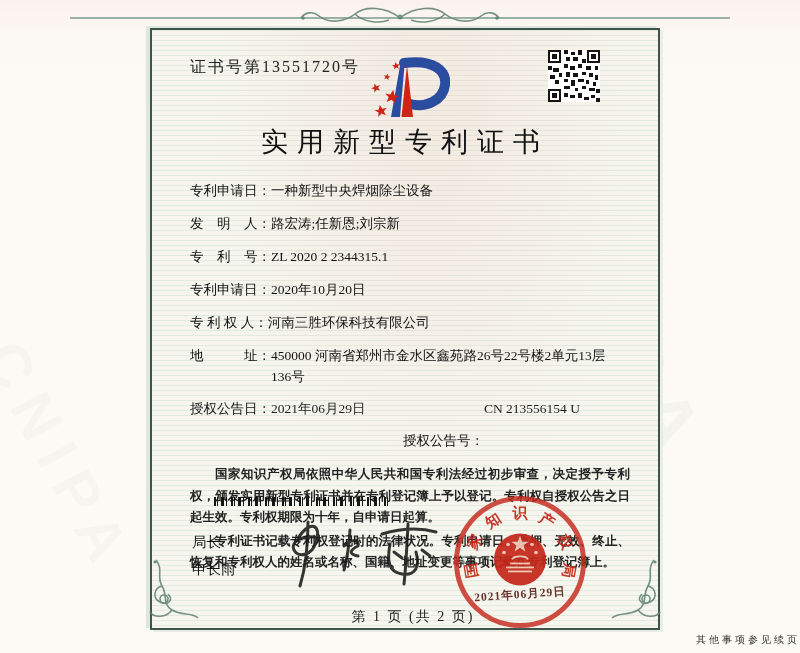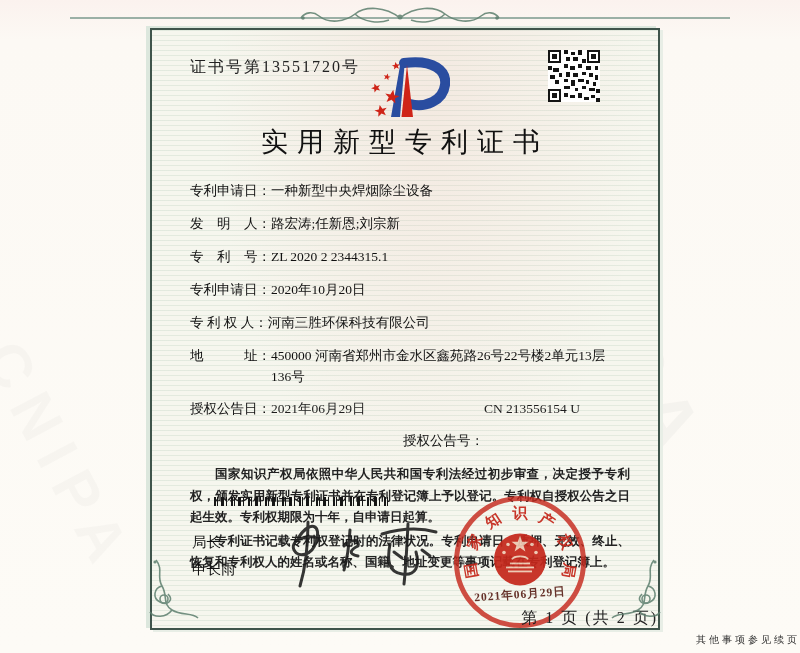--- a/index.html
+++ b/index.html
@@ -49,21 +49,21 @@
 
   
   .seal{position:absolute;left:302px;top:466px;width:132px;height:132px;opacity:.93;}
   .seal-ring{position:absolute;inset:0;border:5px solid rgba(197,40,28,.88);border-radius:50%;}
   .seal-char{position:absolute;left:50%;top:50%;font-size:15px;font-weight:bold;color:#c5281c;
              transform:translate(-50%,-50%) rotate(var(--a)) translateY(-49px);}
   .seal-emblem{position:absolute;left:50%;top:50%;transform:translate(-50%,-54%);}
   .seal-date{position:absolute;left:50%;top:69%;transform:translateX(-50%) rotate(-4deg);
              font-size:11.5px;font-weight:bold;color:#5c241c;letter-spacing:1px;white-space:nowrap;}
 
-  .page-num{position:absolute;left:16px;right:0;top:578px;text-align:right;font-size:16px;color:#222;letter-spacing:2px;}
+  .page-num{position:absolute;left:16px;right:0;top:578px;text-align:center;font-size:14px;color:#222;letter-spacing:2px;}
 
   .corner{position:absolute;color:#5d7f6e;}
   .corner.bl{left:-10px;top:524px;}
   .corner.br{right:-10px;top:524px;transform:scaleX(-1);}
 
   .footer-note{position:absolute;left:0;right:0;top:633px;text-align:right;font-size:10px;color:#333;letter-spacing:3px;}
 </style>
 </head>
 <body>
 

